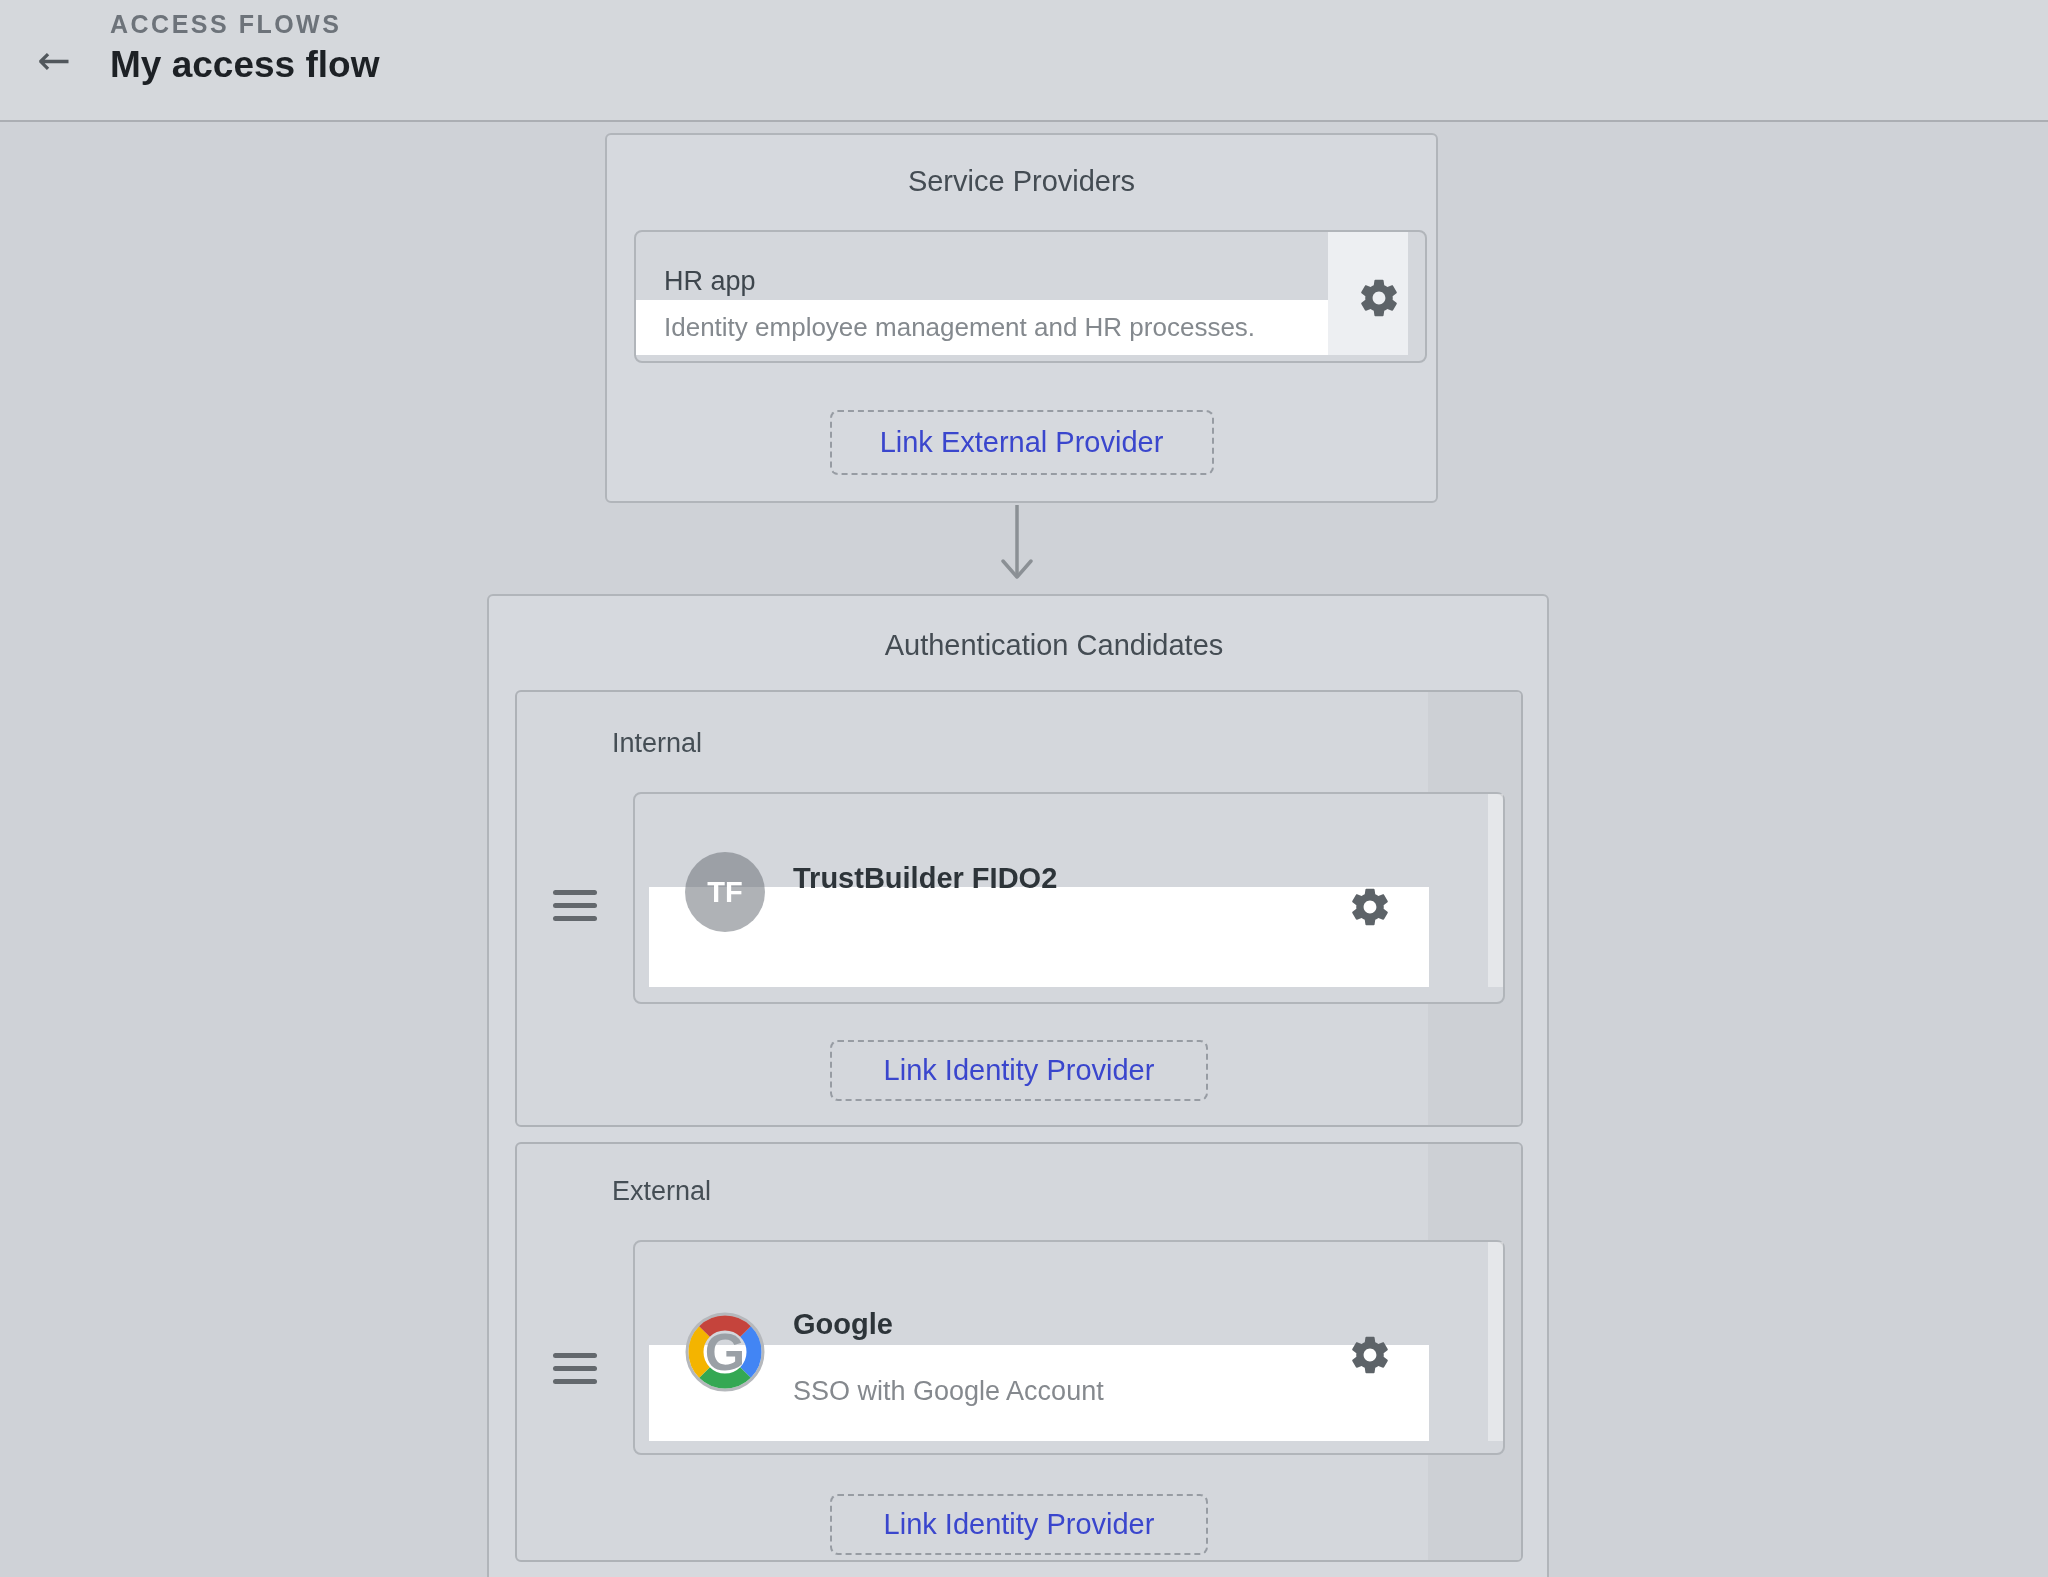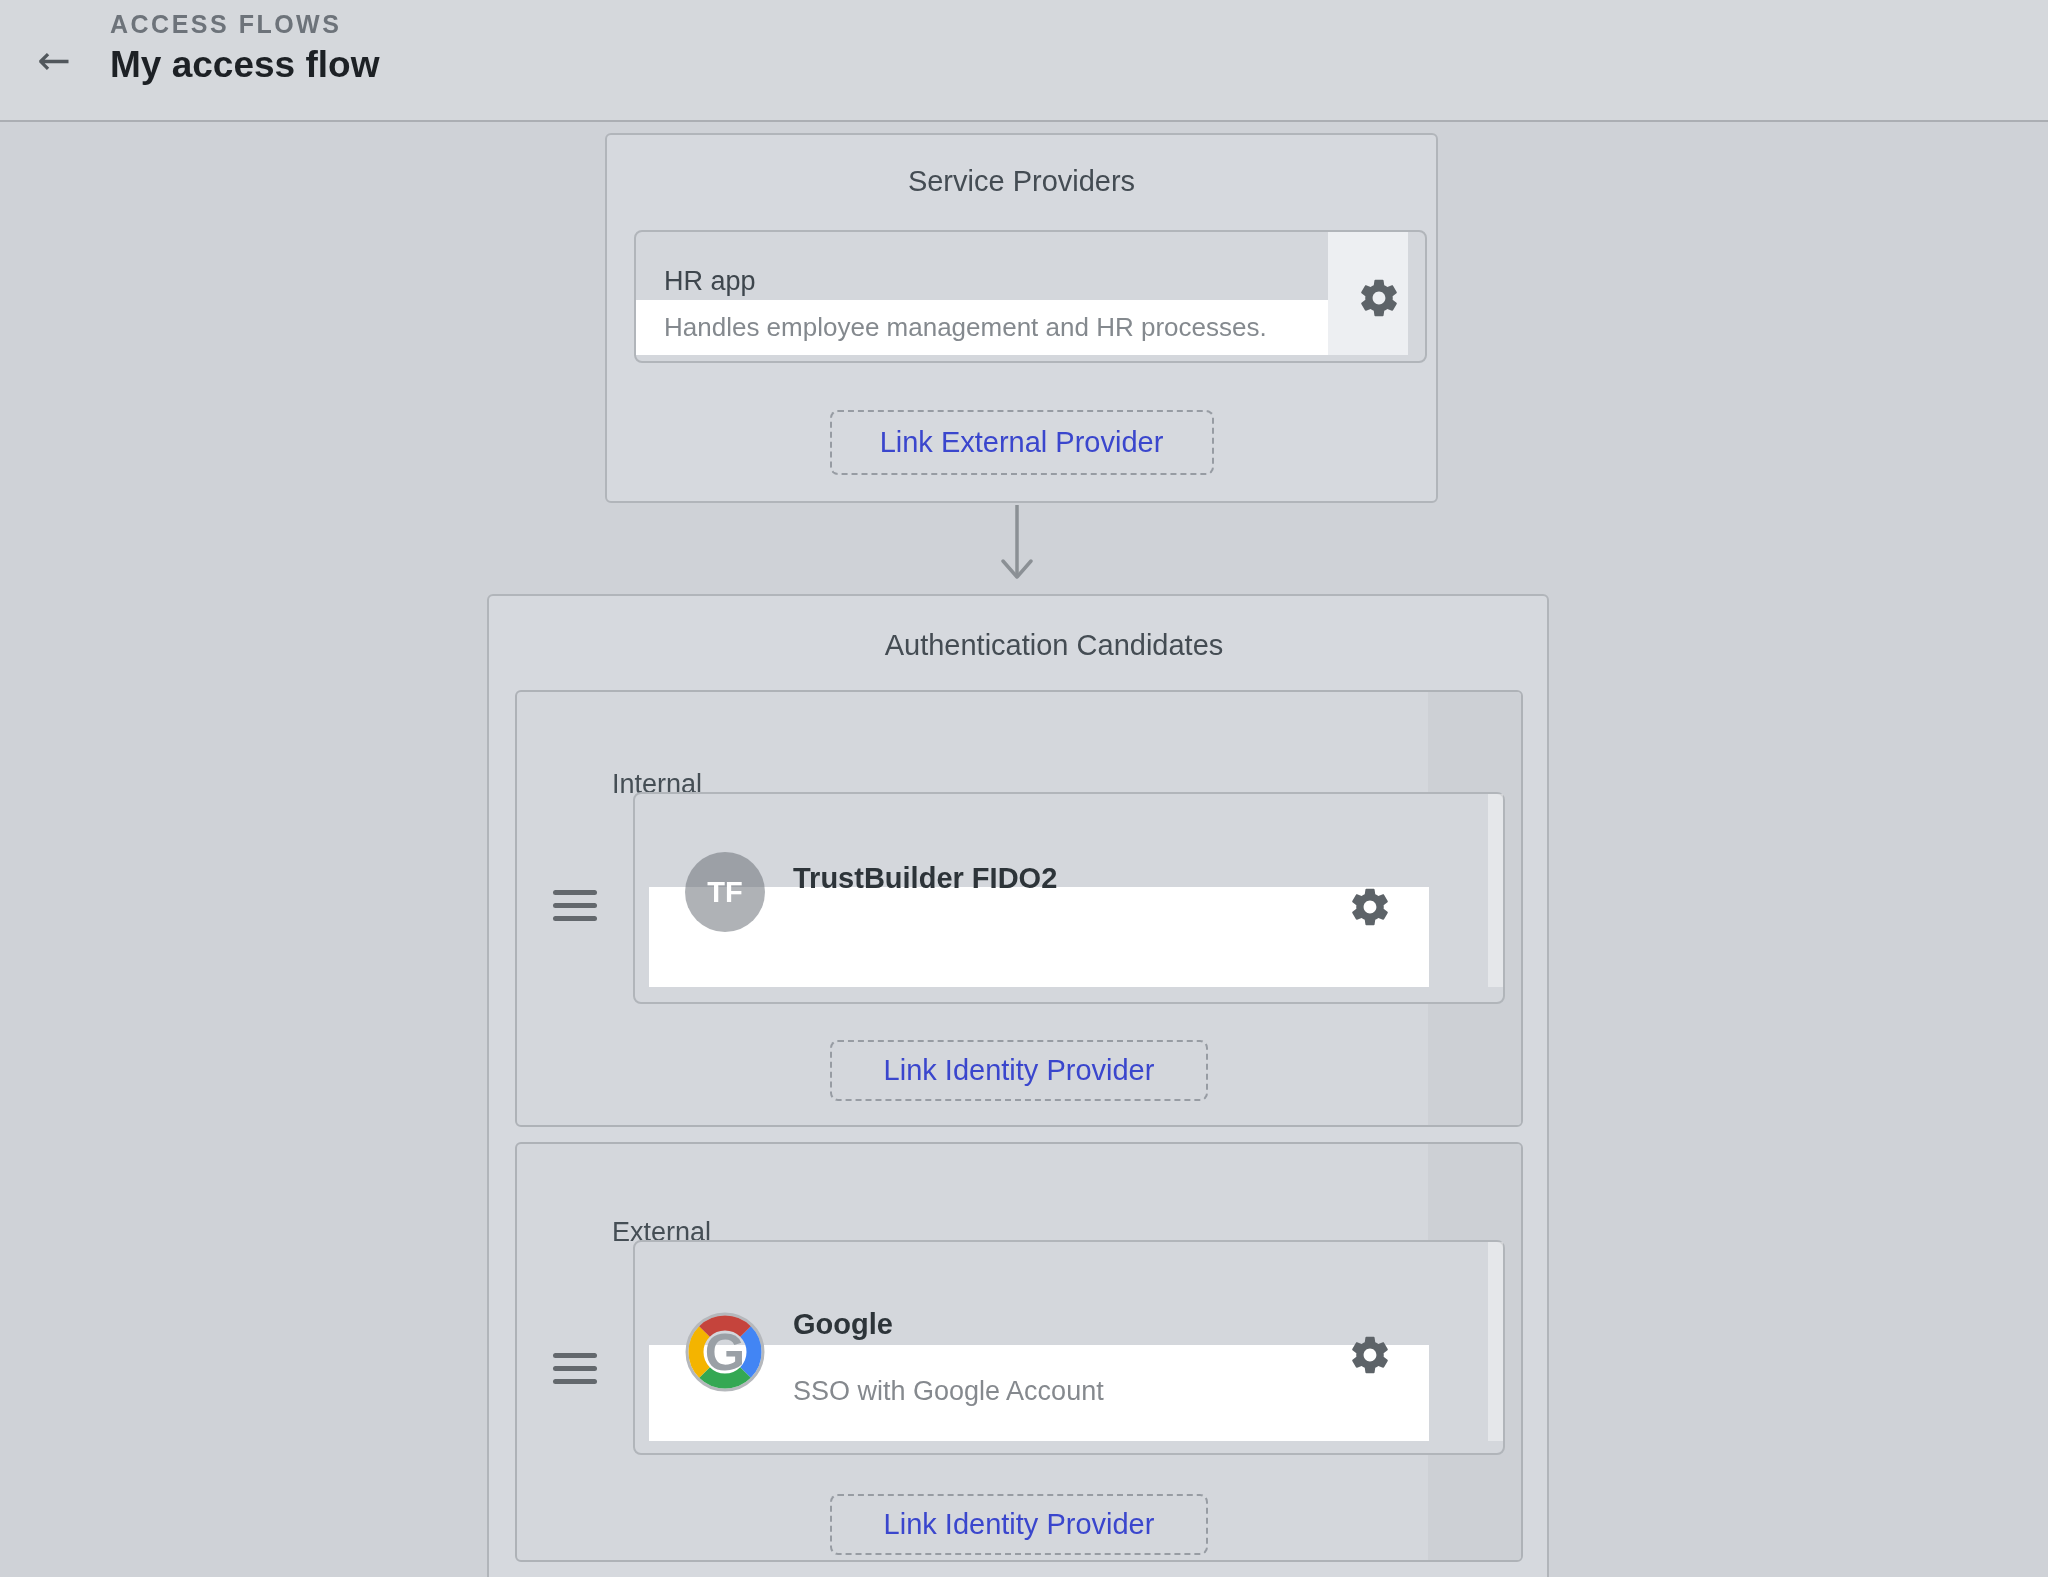--- a/index.html
+++ b/index.html
@@ -39,21 +39,21 @@
   .flow-arrow{position:absolute;left:999px;top:505px;}
 
   
   .auth-panel{left:487px;top:594px;width:1062px;height:1000px;}
   .auth-panel .panel-title{top:33px;margin-left:36px;}
 
   .section-box{position:absolute;left:26px;width:1008px;background:#d4d7dc;border:2px solid #aeb2b7;border-radius:6px;}
   .box-internal{top:94px;height:437px;}
   .box-external{top:546px;height:420px;}
   .icon-col{position:absolute;right:0;top:0;bottom:0;width:93px;background:#cdd0d5;border-radius:0 4px 4px 0;}
-  .section-label{position:absolute;left:95px;font-size:27px;color:#454e55;margin-top:41px;}
+  .section-label{position:absolute;left:95px;font-size:27px;color:#454e55;}
   .box-internal .section-label{top:36px;}
   .box-external .section-label{top:32px;}
 
   .drag-handle{position:absolute;left:36px;width:44px;cursor:grab;}
   .drag-handle .bar{height:5px;background:#63686d;border-radius:2.5px;margin-bottom:8px;}
   .drag-handle .bar:last-child{margin-bottom:0;}
   .box-internal .drag-handle{top:198px;}
   .box-external .drag-handle{top:209px;}
 
   .idp-card{left:106px;width:872px;}
@@ -96,21 +96,21 @@
     <div class="page-title">My access flow</div>
   </div>
 
   <div class="panel sp-panel">
     <div class="panel-title">Service Providers</div>
 
     <div class="card hr-card">
       <div class="white-strip"></div>
       <div class="hl-col"></div>
       <div class="card-name">HR app</div>
-      <div class="card-desc">Handles employee management and HR processes.</div>
+      <div class="card-desc">Identity employee management and HR processes.</div>
       <button class="gear-btn" title="">
         <span>
           <svg width="44" height="44" viewBox="0 0 24 24">
               <path fill="#5d6368" d="M19.43 12.98c.04-.32.07-.64.07-.98s-.03-.66-.07-.98l2.11-1.65c.19-.15.24-.42.12-.64l-2-3.46c-.12-.22-.39-.3-.61-.22l-2.49 1c-.52-.4-1.08-.73-1.69-.98l-.38-2.65C14.46 2.18 14.25 2 14 2h-4c-.25 0-.46.18-.49.42l-.38 2.65c-.61.25-1.17.59-1.69.98l-2.49-1c-.23-.09-.49 0-.61.22l-2 3.46c-.13.22-.07.49.12.64l2.11 1.65c-.04.32-.07.65-.07.98s.03.66.07.98l-2.11 1.65c-.19.15-.24.42-.12.64l2 3.46c.12.22.39.3.61.22l2.49-1c.52.4 1.08.73 1.69.98l.38 2.65c.03.24.24.42.49.42h4c.25 0 .46-.18.49-.42l.38-2.65c.61-.25 1.17-.59 1.69-.98l2.49 1c.23.09.49 0 .61-.22l2-3.46c.12-.22.07-.49-.12-.64l-2.11-1.65zM12 15.5c-1.93 0-3.5-1.57-3.5-3.5s1.57-3.5 3.5-3.5 3.5 1.57 3.5 3.5-1.57 3.5-3.5 3.5z"></path>
             </svg>
         </span>
       </button>
     </div>
 
     <button class="link-btn sp-link">Link External Provider</button>

